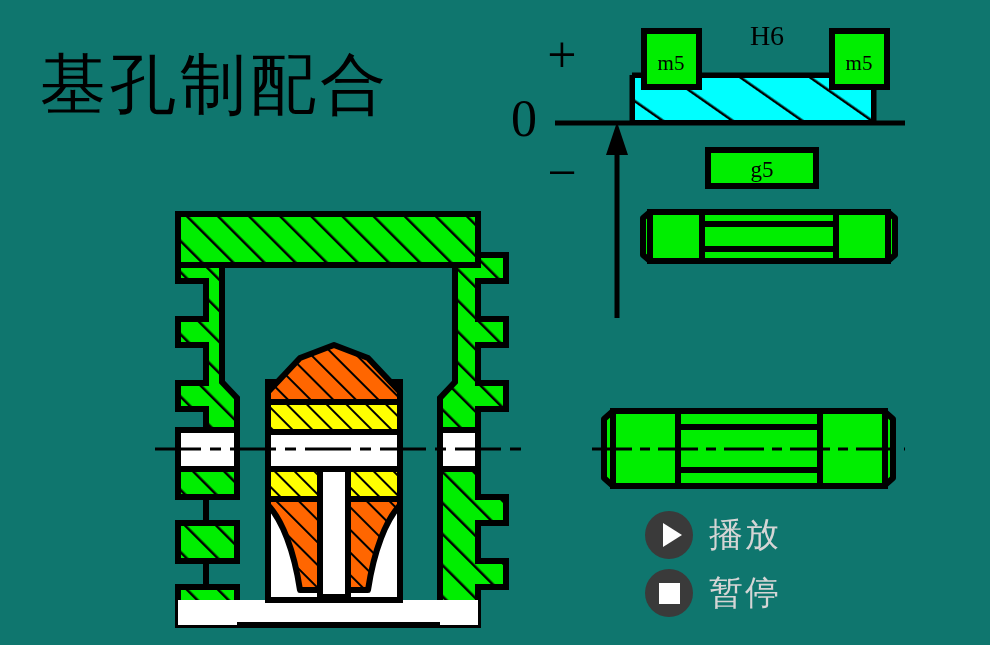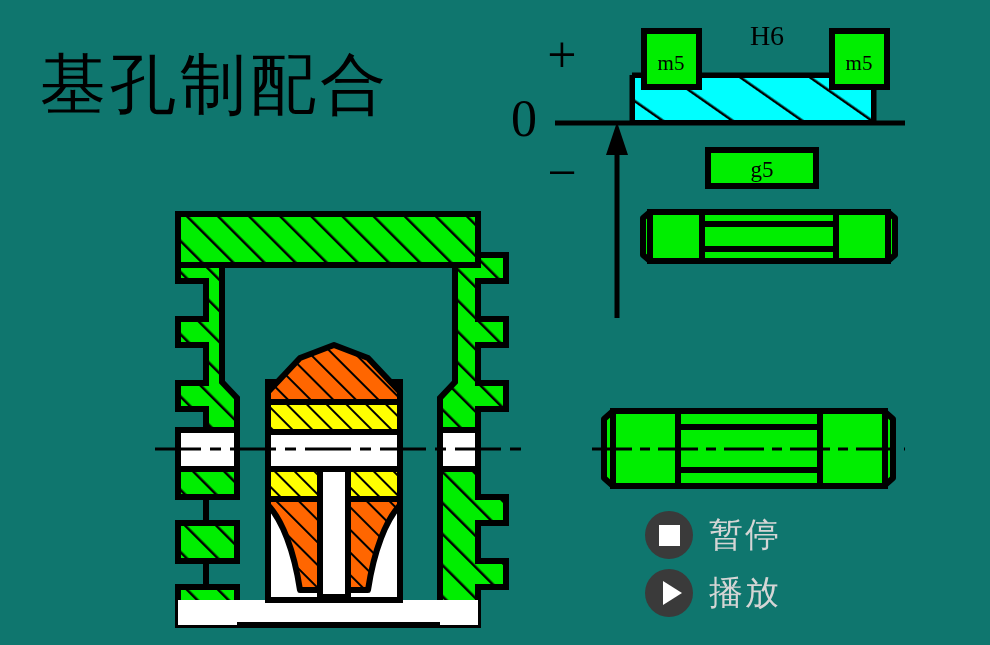--- a/index.html
+++ b/index.html
@@ -223,25 +223,25 @@
 
       <path d="M320,469 L348,469 L348,597 L320,597 Z" fill="#ffffff" stroke="#000000" stroke-width="6"></path>
 
       <line x1="155" y1="449" x2="525" y2="449" stroke="#000000" stroke-width="3" stroke-dasharray="46,9,11,9"></line>
     </g>
   </svg>
 
   <div id="controls">
     <div class="ctrl-row">
       <div class="ctrl-btn">
+        <div class="tri-glyph"></div>
+      </div>
+      <div class="ctrl-label">播放</div>
+    </div>
+    <div class="ctrl-row">
+      <div class="ctrl-btn">
         <div class="sq-glyph"></div>
       </div>
       <div class="ctrl-label">暂停</div>
     </div>
-    <div class="ctrl-row">
-      <div class="ctrl-btn">
-        <div class="tri-glyph"></div>
-      </div>
-      <div class="ctrl-label">播放</div>
-    </div>
   </div>
 
 </div>
 
 </body></html>

